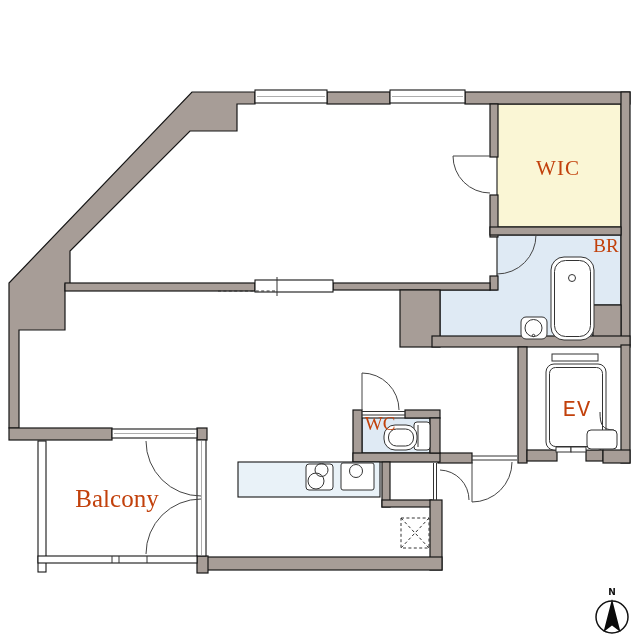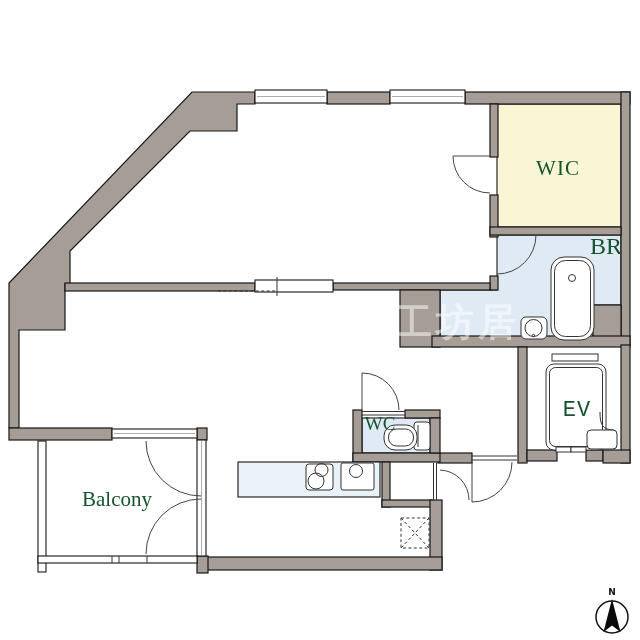--- a/index.html
+++ b/index.html
@@ -1,25 +1,25 @@
 <!DOCTYPE html>
 <html><head>
 <meta charset="utf-8">
 <style>
   html,body{margin:0;padding:0;background:#ffffff;}
   .canvas{position:relative;width:640px;height:640px;background:#fff;overflow:hidden;
           font-family:"Liberation Serif", serif;}
   .canvas svg{position:absolute;left:0;top:0;}
-  .room-label{position:absolute;transform:translate(-50%,-50%);color:#14532d;
+  .room-label{position:absolute;transform:translate(-50%,-50%);color:#c2410c;
               white-space:nowrap;pointer-events:none;}
   .lbl-wic{font-size:21px;letter-spacing:1px;}
-  .lbl-br{font-size:24px;}
+  .lbl-br{font-size:19px;}
   .lbl-ev{font-size:22px;letter-spacing:1px;}
   .lbl-wc{font-size:19px;}
-  .lbl-balcony{font-size:21px;}
+  .lbl-balcony{font-size:25px;}
   .compass-n{position:absolute;transform:translate(-50%,-50%);color:#111;
              font-family:"DejaVu Sans", sans-serif;font-size:9px;font-weight:bold;}
   .watermark{position:absolute;left:394px;top:297px;font-size:38px;font-weight:bold;
              font-family:"DejaVu Sans", sans-serif;color:rgba(255,255,255,0.5);
              letter-spacing:4px;pointer-events:none;}
   .wall{stroke:#161616;stroke-width:1.2;}
   .floorline{stroke:#161616;stroke-width:1.1;}
   .thin{stroke:#333;stroke-width:1;fill:none;}
   .fix{stroke:#333;stroke-width:1;fill:#ffffff;}
   .win{fill:#ffffff;stroke:#161616;stroke-width:1.1;}
@@ -204,14 +204,13 @@
     <polygon points="612,599 620.5,632 612,625.5 603.5,632" fill="#0a0a0a"></polygon>
   </g>
 </svg>
 
 <div class="room-label lbl-wic" style="left:558px;top:168px;">WIC</div>
 <div class="room-label lbl-br" style="left:606px;top:246px;">BR</div>
 <div class="room-label lbl-ev" style="left:577px;top:410px;font-family:Liberation Mono, monospace;">EV</div>
 <div class="room-label lbl-wc" style="left:380px;top:424px;">WC</div>
 <div class="room-label lbl-balcony" style="left:117px;top:499px;">Balcony</div>
 <div class="compass-n" style="left:612px;top:592px;">N</div>
-<div class="watermark">工坊居</div>
 </div>
 
 </body></html>

